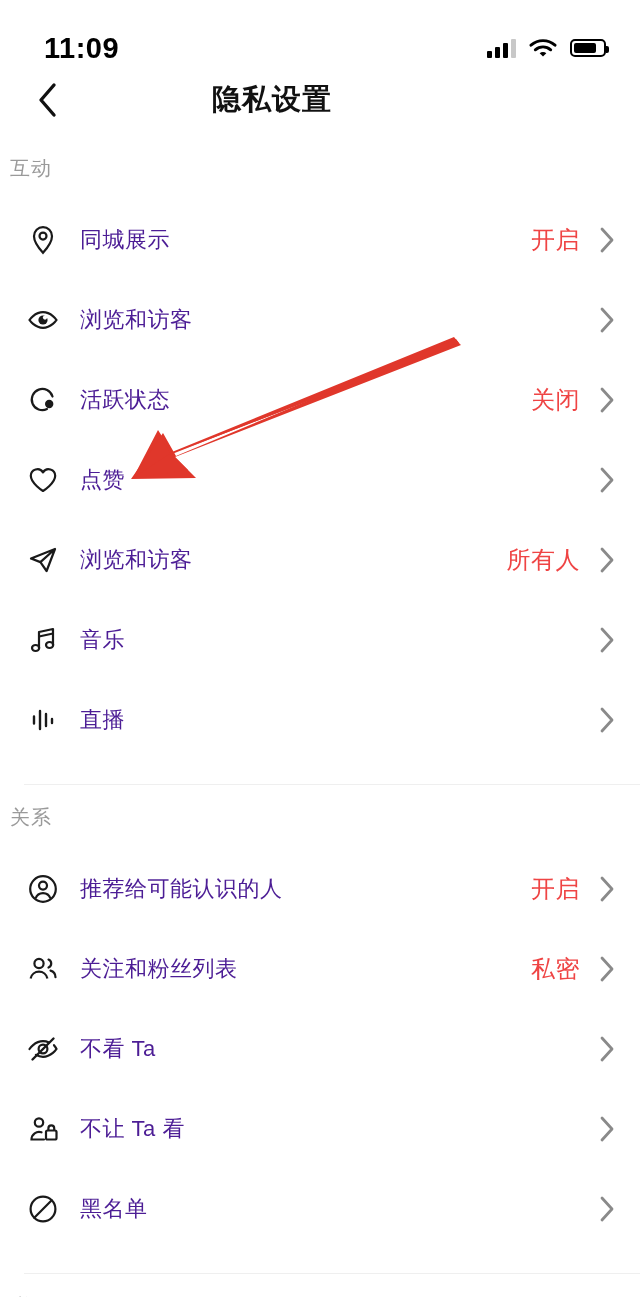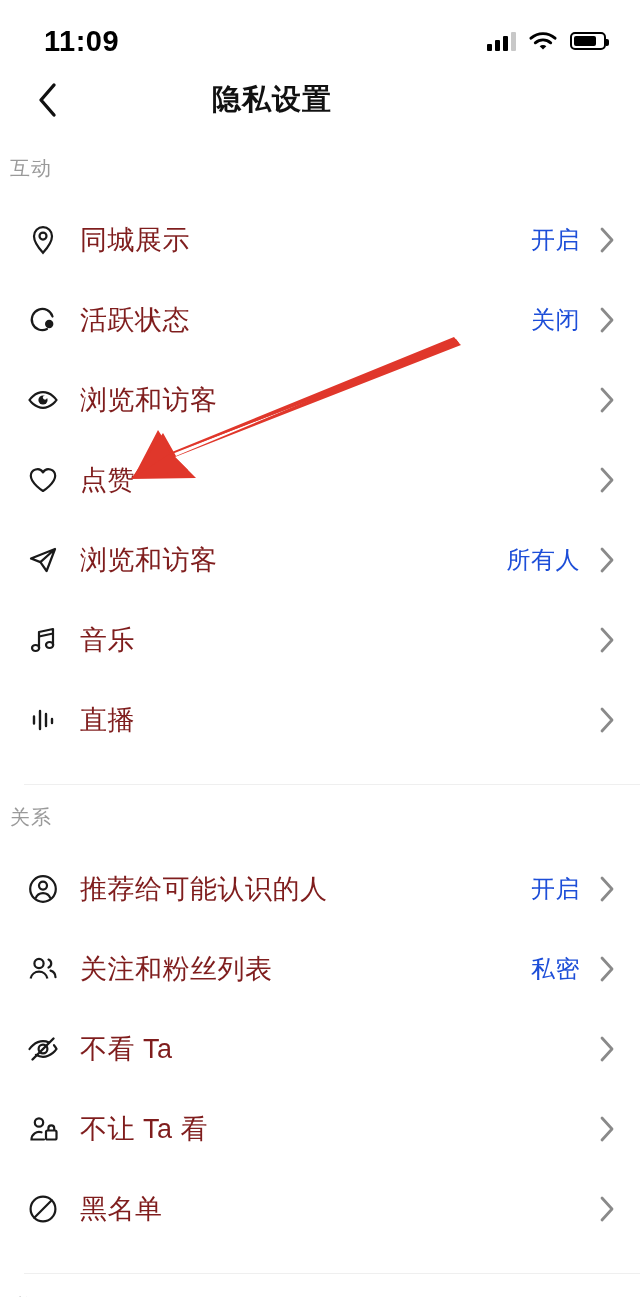--- a/index.html
+++ b/index.html
@@ -6,21 +6,21 @@
   html, body {
     width:640px; height:1297px;
     background:#ffffff;
     font-family:"Liberation Sans","DejaVu Sans",sans-serif;
     overflow:hidden;
   }
   .screen { position:relative; width:640px; height:1297px; background:#fff; }
 
   
   .statusbar {
-    position:absolute; top:9px; left:0; width:640px; height:64px;
+    position:absolute; top:16px; left:0; width:640px; height:64px;
     display:flex; align-items:center; justify-content:space-between;
     padding:0 34px 0 44px;
   }
   .status-time {
     font-size:29px; font-weight:bold; color:#000; letter-spacing:0.5px;
     font-family:"Liberation Sans","DejaVu Sans",sans-serif;
   }
   .status-icons { display:flex; align-items:center; gap:13px; }
   .sig { display:flex; align-items:flex-end; gap:3px; height:20px; }
   .sig i { display:block; width:5px; background:#000; border-radius:1px; }
@@ -57,24 +57,24 @@
   }
   .row {
     position:relative; height:80px; display:flex; align-items:center;
     padding-left:26px; padding-right:24px; cursor:pointer;
   }
   .row-icon {
     width:34px; height:34px; flex:0 0 34px;
     display:flex; align-items:center; justify-content:center;
   }
   .row-label {
-    margin-left:20px; font-size:27px; color:#7f1d1d; flex:1 1 auto;
+    margin-left:20px; font-size:22px; color:#4c1d95; flex:1 1 auto;
     letter-spacing:0.5px; white-space:nowrap;
   }
-  .row-value { font-size:24px; color:#1d4ed8; margin-right:18px; letter-spacing:0.5px; }
+  .row-value { font-size:24px; color:#ef4444; margin-right:18px; letter-spacing:0.5px; }
   .row-chevron { width:18px; height:30px; display:flex; align-items:center; justify-content:center; }
   .divider { height:1px; background:#efefef; margin-left:24px; }
   .gap { height:24px; }
 
   
   .arrow-layer {
     position:absolute; top:0; left:0; width:640px; height:1297px;
     pointer-events:none;
   }
 </style>
@@ -128,43 +128,43 @@
       <span class="row-chevron">
         <svg width="16" height="26" viewBox="0 0 16 26">
             <path d="M3 2l10 11L3 24" stroke="#8a8a8a" stroke-width="2.8" fill="none" stroke-linecap="round" stroke-linejoin="round"></path>
           </svg>
       </span>
     </div>
 
     <div class="row">
       <span class="row-icon">
         <svg width="32" height="32" viewBox="0 0 32 32">
-          <path d="M25.5 12.5A10.6 10.6 0 1 0 20 25.1" fill="none" stroke="#1a1a1a" stroke-width="2.2" stroke-linecap="round"></path>
-          <circle cx="22.2" cy="20" r="4.2" fill="#1a1a1a"></circle>
-        </svg>
-      </span>
-      <span class="row-label">活跃状态</span>
-      <span class="row-value">关闭</span>
-      <span class="row-chevron">
-        <svg width="16" height="26" viewBox="0 0 16 26">
-            <path d="M3 2l10 11L3 24" stroke="#8a8a8a" stroke-width="2.8" fill="none" stroke-linecap="round" stroke-linejoin="round"></path>
-          </svg>
-      </span>
-    </div>
-
-    <div class="row">
-      <span class="row-icon">
-        <svg width="32" height="32" viewBox="0 0 32 32">
           <path d="M2.5 16S7.6 8.2 16 8.2 29.5 16 29.5 16 24.4 23.8 16 23.8 2.5 16 2.5 16z" fill="none" stroke="#1a1a1a" stroke-width="2.2"></path>
           <circle cx="16" cy="16" r="4.6" fill="#1a1a1a"></circle>
           <circle cx="18" cy="13.6" r="2.1" fill="#fff"></circle>
         </svg>
       </span>
       <span class="row-label">浏览和访客</span>
       <span class="row-value"></span>
+      <span class="row-chevron">
+        <svg width="16" height="26" viewBox="0 0 16 26">
+            <path d="M3 2l10 11L3 24" stroke="#8a8a8a" stroke-width="2.8" fill="none" stroke-linecap="round" stroke-linejoin="round"></path>
+          </svg>
+      </span>
+    </div>
+
+    <div class="row">
+      <span class="row-icon">
+        <svg width="32" height="32" viewBox="0 0 32 32">
+          <path d="M25.5 12.5A10.6 10.6 0 1 0 20 25.1" fill="none" stroke="#1a1a1a" stroke-width="2.2" stroke-linecap="round"></path>
+          <circle cx="22.2" cy="20" r="4.2" fill="#1a1a1a"></circle>
+        </svg>
+      </span>
+      <span class="row-label">活跃状态</span>
+      <span class="row-value">关闭</span>
       <span class="row-chevron">
         <svg width="16" height="26" viewBox="0 0 16 26">
             <path d="M3 2l10 11L3 24" stroke="#8a8a8a" stroke-width="2.8" fill="none" stroke-linecap="round" stroke-linejoin="round"></path>
           </svg>
       </span>
     </div>
 
     <div class="row">
       <span class="row-icon">
         <svg width="32" height="32" viewBox="0 0 32 32">

